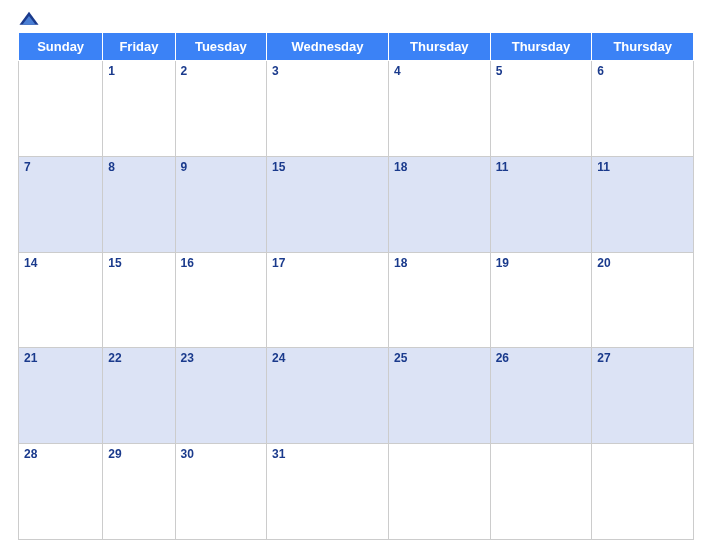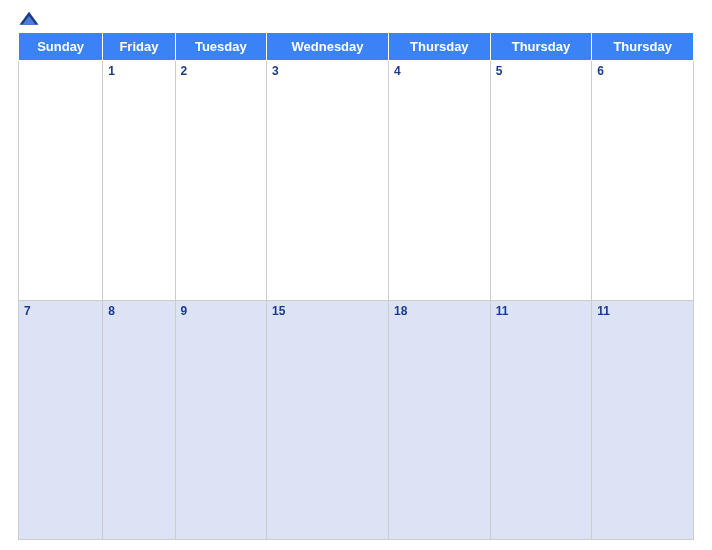--- a/index.html
+++ b/index.html
@@ -141,14 +141,41 @@
       </tr>
       <tr class="row-shaded">
         <td><span class="day-num">7</span></td>
         <td><span class="day-num">8</span></td>
         <td><span class="day-num">9</span></td>
         <td><span class="day-num">15</span></td>
         <td><span class="day-num">18</span></td>
         <td><span class="day-num">11</span></td>
         <td><span class="day-num">11</span></td>
       </tr>
+      <tr>
+        <td><span class="day-num">14</span></td>
+        <td><span class="day-num">15</span></td>
+        <td><span class="day-num">16</span></td>
+        <td><span class="day-num">17</span></td>
+        <td><span class="day-num">18</span></td>
+        <td><span class="day-num">19</span></td>
+        <td><span class="day-num">20</span></td>
+      </tr>
+      <tr class="row-shaded">
+        <td><span class="day-num">21</span></td>
+        <td><span class="day-num">22</span></td>
+        <td><span class="day-num">23</span></td>
+        <td><span class="day-num">24</span></td>
+        <td><span class="day-num">25</span></td>
+        <td><span class="day-num">26</span></td>
+        <td><span class="day-num">27</span></td>
+      </tr>
+      <tr>
+        <td><span class="day-num">28</span></td>
+        <td><span class="day-num">29</span></td>
+        <td><span class="day-num">30</span></td>
+        <td><span class="day-num">31</span></td>
+        <td class="empty-cell"></td>
+        <td class="empty-cell"></td>
+        <td class="empty-cell"></td>
+      </tr>
     </tbody>
 </table>
 
 </body></html>

